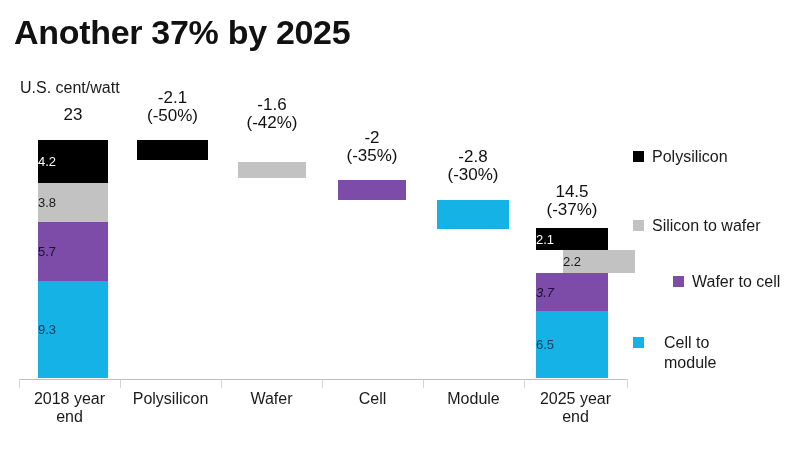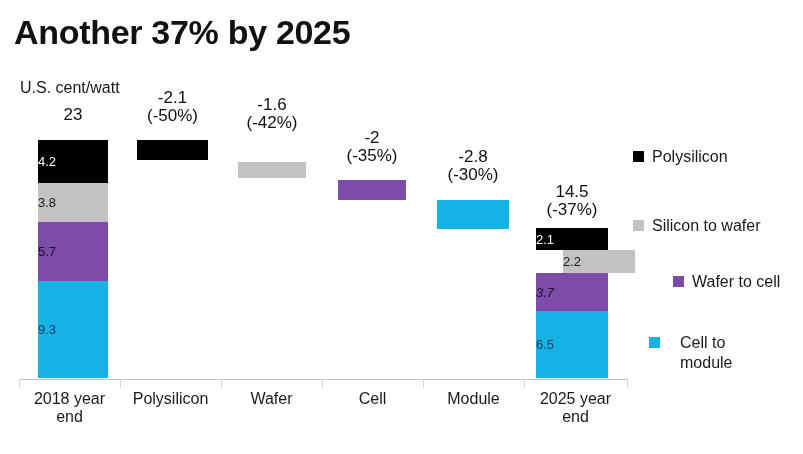--- a/index.html
+++ b/index.html
@@ -239,20 +239,20 @@
     <div class="legend-item" style="left:0px; top:76px;">
       <span class="legend-swatch" style="background:#c2c2c2;"></span>
       <span class="legend-text" style="max-width:110px;">Silicon to wafer</span>
     </div>
 
     <div class="legend-item" style="left:0px; top:132px;padding-left:40px;">
       <span class="legend-swatch" style="background:#7d4ca8;"></span>
       <span class="legend-text">Wafer to cell</span>
     </div>
 
-    <div class="legend-item" style="left:16px; top:193px;gap:20px;">
+    <div class="legend-item" style="left:0px; top:193px;gap:20px;">
       <span class="legend-swatch" style="background:#15b2e5;"></span>
       <span class="legend-text" style="max-width:100px;">Cell to module</span>
     </div>
 
   </div>
 
 </div>
 
 </body></html>

